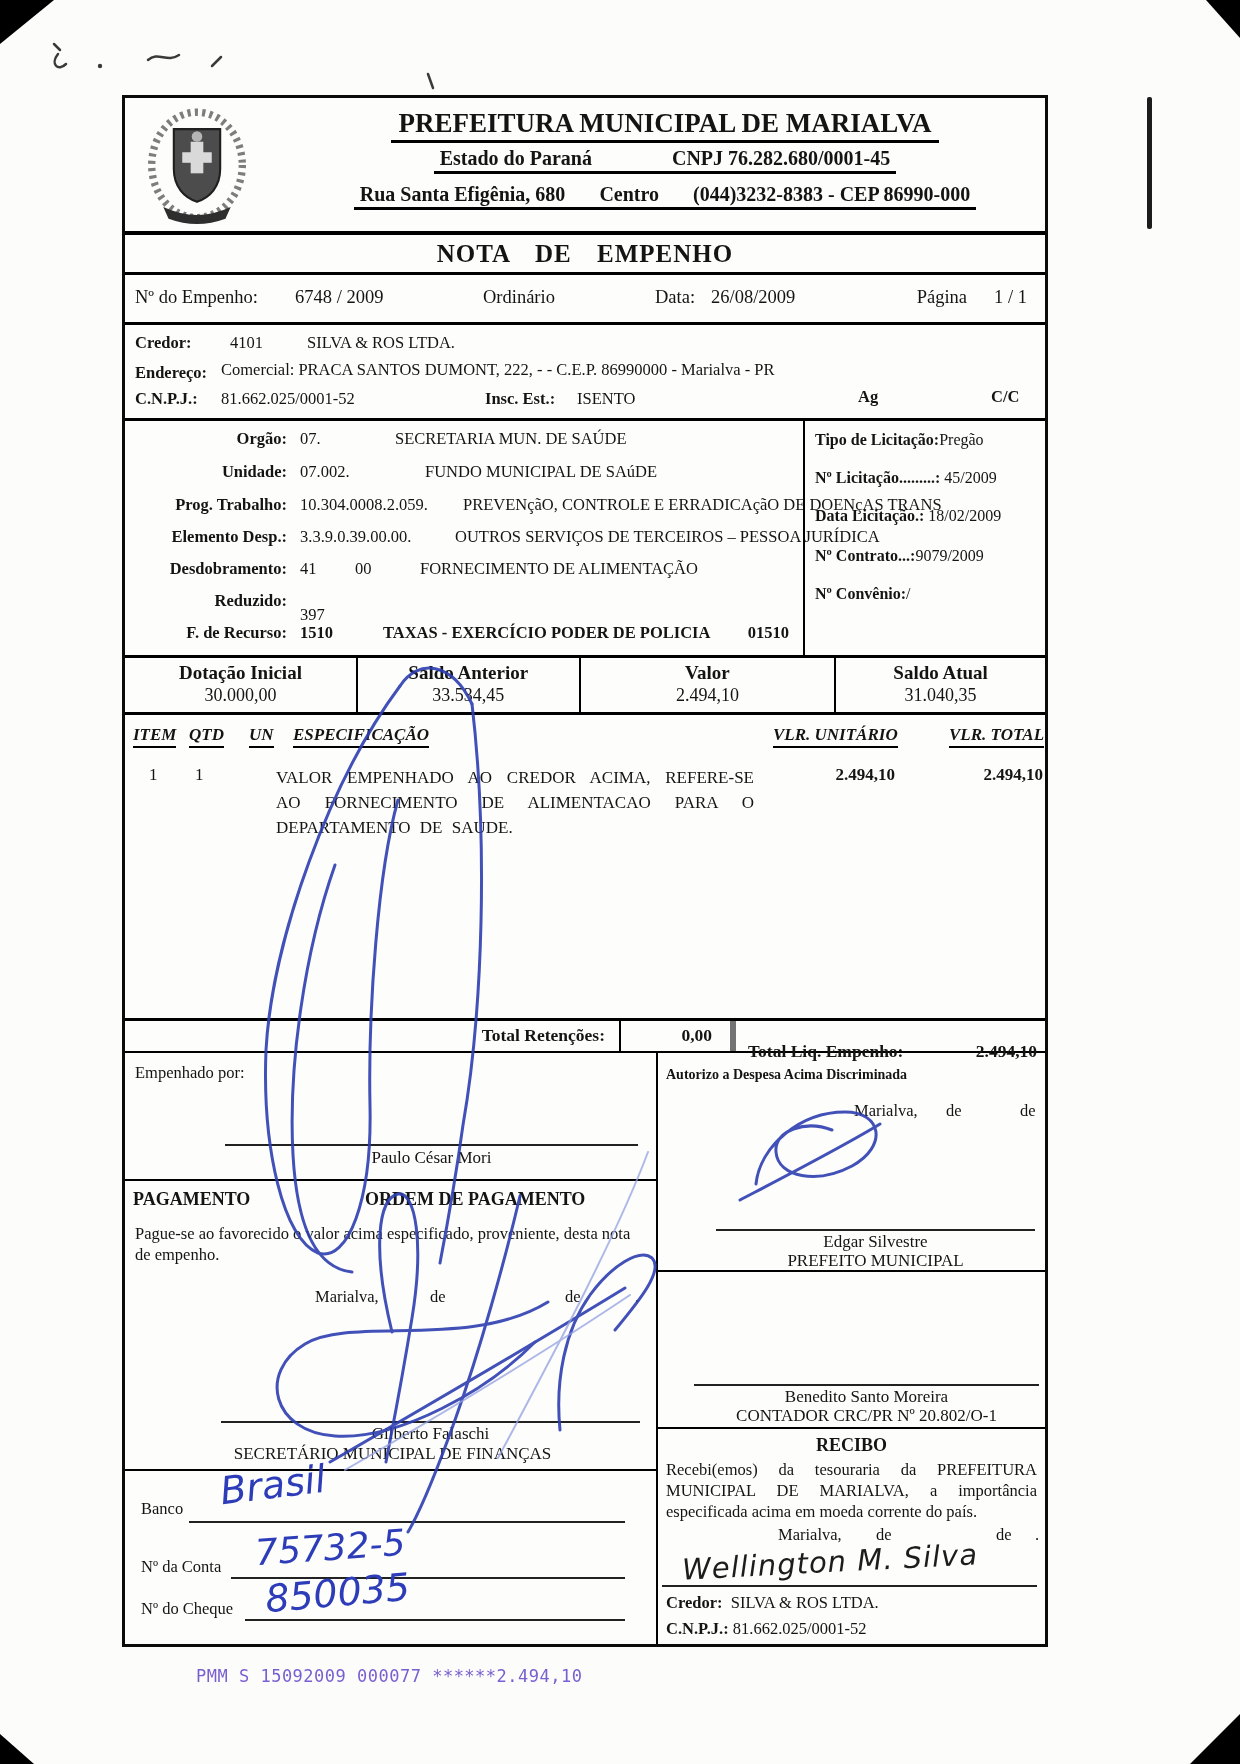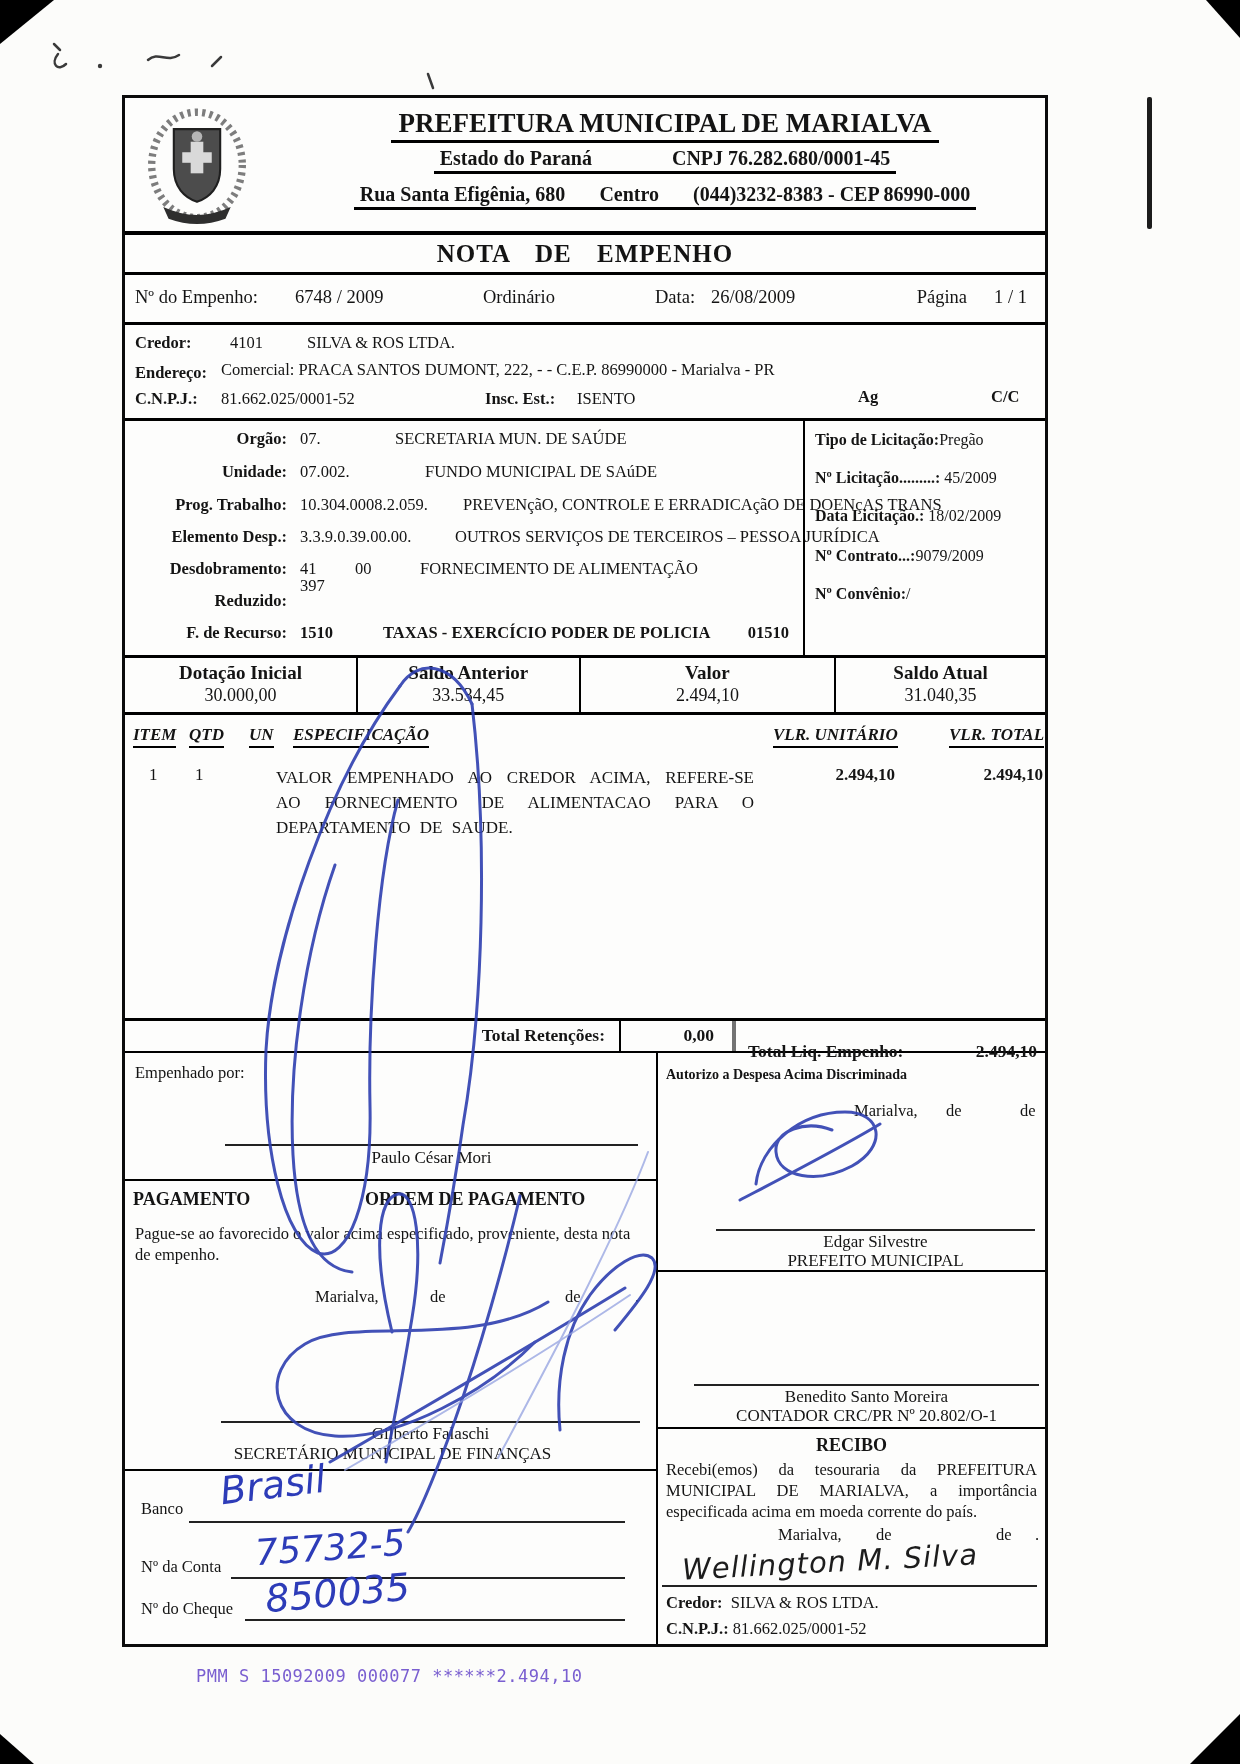--- a/index.html
+++ b/index.html
@@ -55,21 +55,21 @@
   .items{height:306px;border-bottom:3px solid #000;font-size:17px;}
   .items .ih{position:absolute;top:10px;font-style:italic;font-weight:bold;border-bottom:2px solid #000;
              padding-bottom:1px;white-space:nowrap;}
   .items .cell{position:absolute;white-space:nowrap;}
   .items .spec{position:absolute;left:151px;top:50px;width:478px;text-align:justify;word-spacing:5px;
                line-height:25px;white-space:normal;}
   .items .money{font-weight:bold;text-align:right;}
 
   .ret{height:32px;border-bottom:2px solid #000;display:flex;font-weight:bold;font-size:17.5px;line-height:28px;}
   .rc1{width:496px;border-right:2px solid #000;text-align:right;padding-right:14px;box-sizing:border-box;}
-  .rc2{width:115px;border-right:4px solid #737373;text-align:right;padding-right:18px;box-sizing:border-box;}
+  .rc2{width:115px;border-right:6px solid #737373;text-align:right;padding-right:18px;box-sizing:border-box;}
   .rc3{flex:1;display:flex;justify-content:space-between;padding:16px 8px 0 12px;}
 
   .bottom{display:flex;height:591px;}
   .bcol-l{width:533px;border-right:2px solid #000;display:flex;flex-direction:column;box-sizing:border-box;}
   .bcol-r{flex:1;display:flex;flex-direction:column;}
   .box{position:relative;box-sizing:border-box;font-size:16.5px;}
   .empbox{height:128px;border-bottom:2px solid #000;}
   .pagbox{height:290px;border-bottom:2px solid #000;}
   .bankbox{flex:1;}
   .autbox{height:219px;border-bottom:2px solid #000;}
@@ -170,21 +170,21 @@
         <span class="olbl" style="top:106px;">Elemento Desp.:</span>
         <span class="ocode" style="left:175px;top:106px;">3.3.9.0.39.00.00.</span>
         <span class="odesc" style="left:330px;top:106px;">OUTROS SERVIÇOS DE TERCEIROS – PESSOA JURÍDICA</span>
 
         <span class="olbl" style="top:138px;">Desdobramento:</span>
         <span class="ocode" style="left:175px;top:138px;">41</span>
         <span class="ocode" style="left:230px;top:138px;">00</span>
         <span class="odesc" style="left:295px;top:138px;">FORNECIMENTO DE ALIMENTAÇÃO</span>
 
         <span class="olbl" style="top:170px;">Reduzido:</span>
-        <span class="ocode" style="left:175px;top:155px;">397</span>
+        <span class="ocode" style="left:175px;top:184px;">397</span>
 
         <span class="olbl" style="top:202px;">F. de Recurso:</span>
         <span class="ocode" style="left:175px;top:202px;font-weight:bold;">1510</span>
         <span class="odesc" style="left:258px;top:202px;font-weight:bold;">TAXAS - EXERCÍCIO  PODER DE POLICIA</span>
         <span class="oextra" style="right:14px;top:202px;font-weight:bold;">01510</span>
       </div>
       <div class="orc-right">
         <div class="lrow" style="top:10px;"><b>Tipo de Licitação:</b><span>Pregão</span></div>
         <div class="lrow" style="top:48px;"><b>Nº Licitação.........:</b> <span>45/2009</span></div>
         <div class="lrow" style="top:86px;"><b>Data Licitação.:</b> <span>18/02/2009</span></div>

